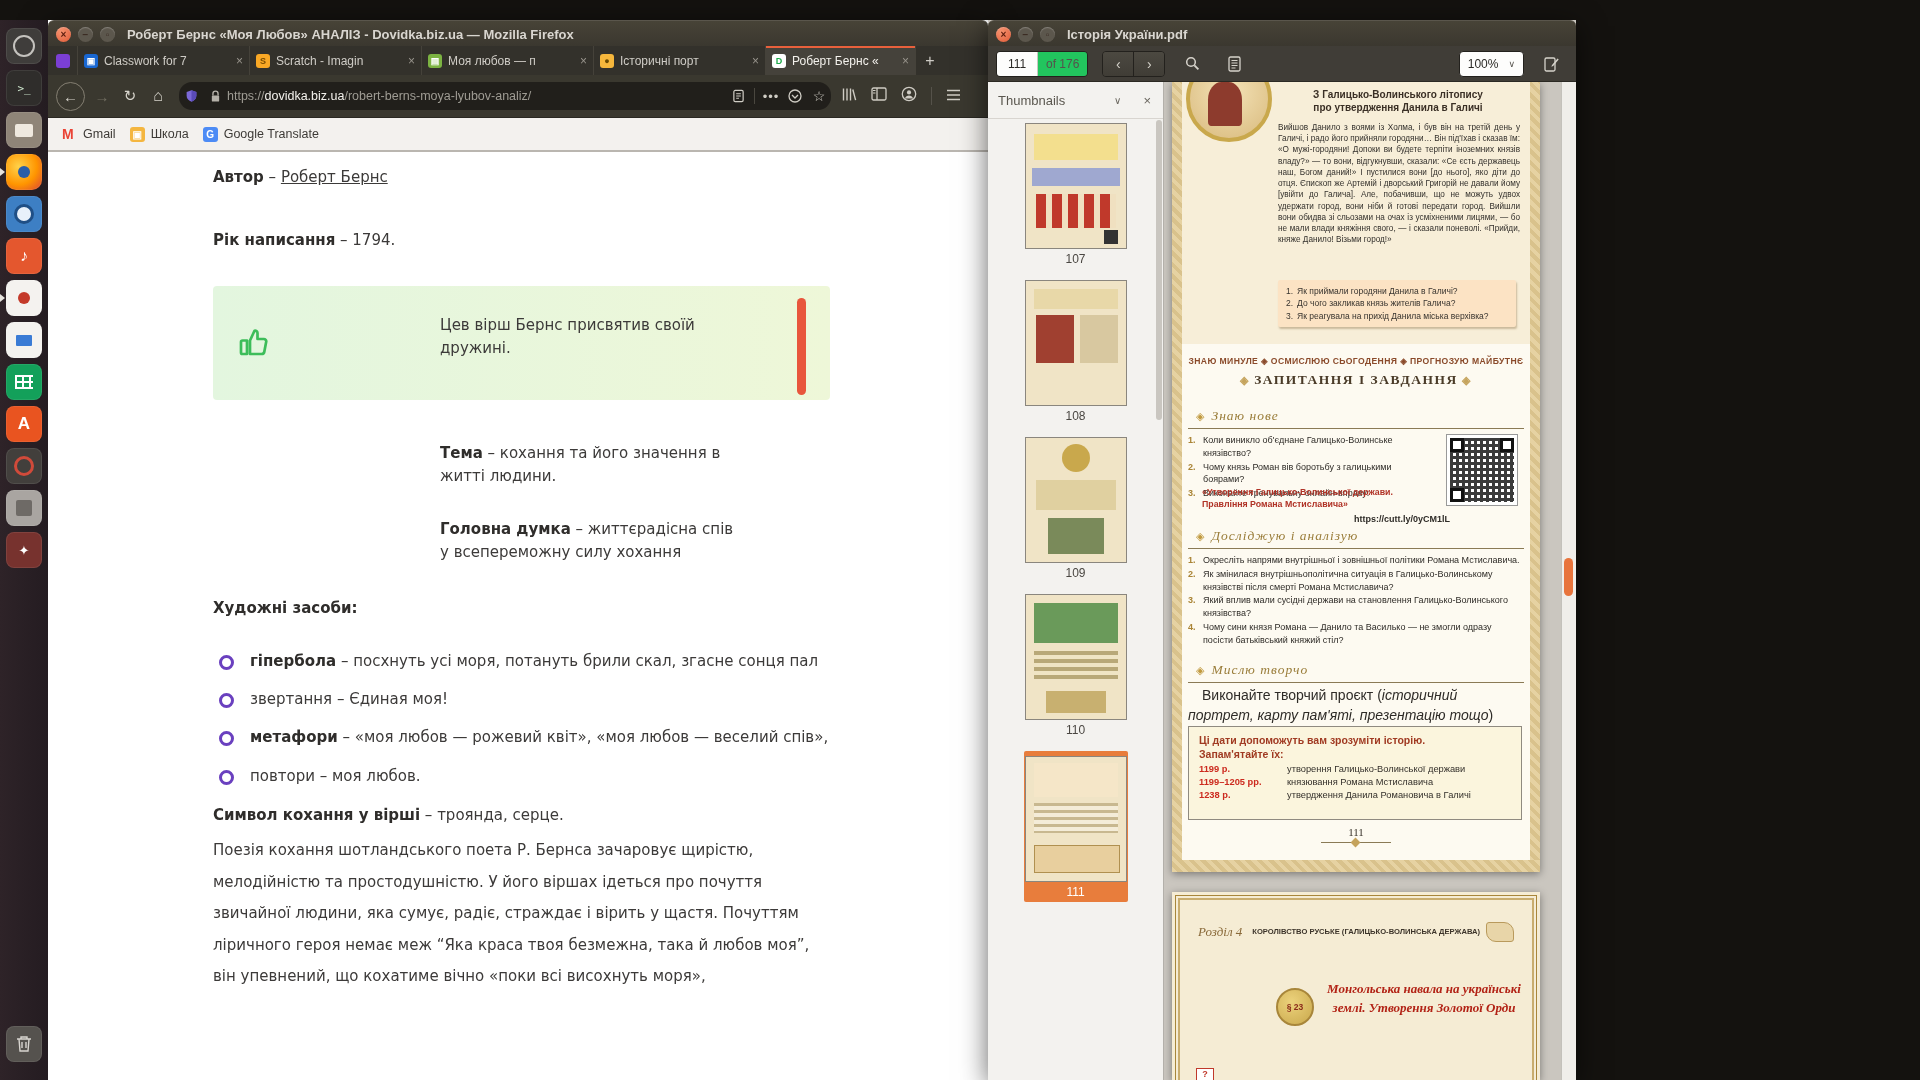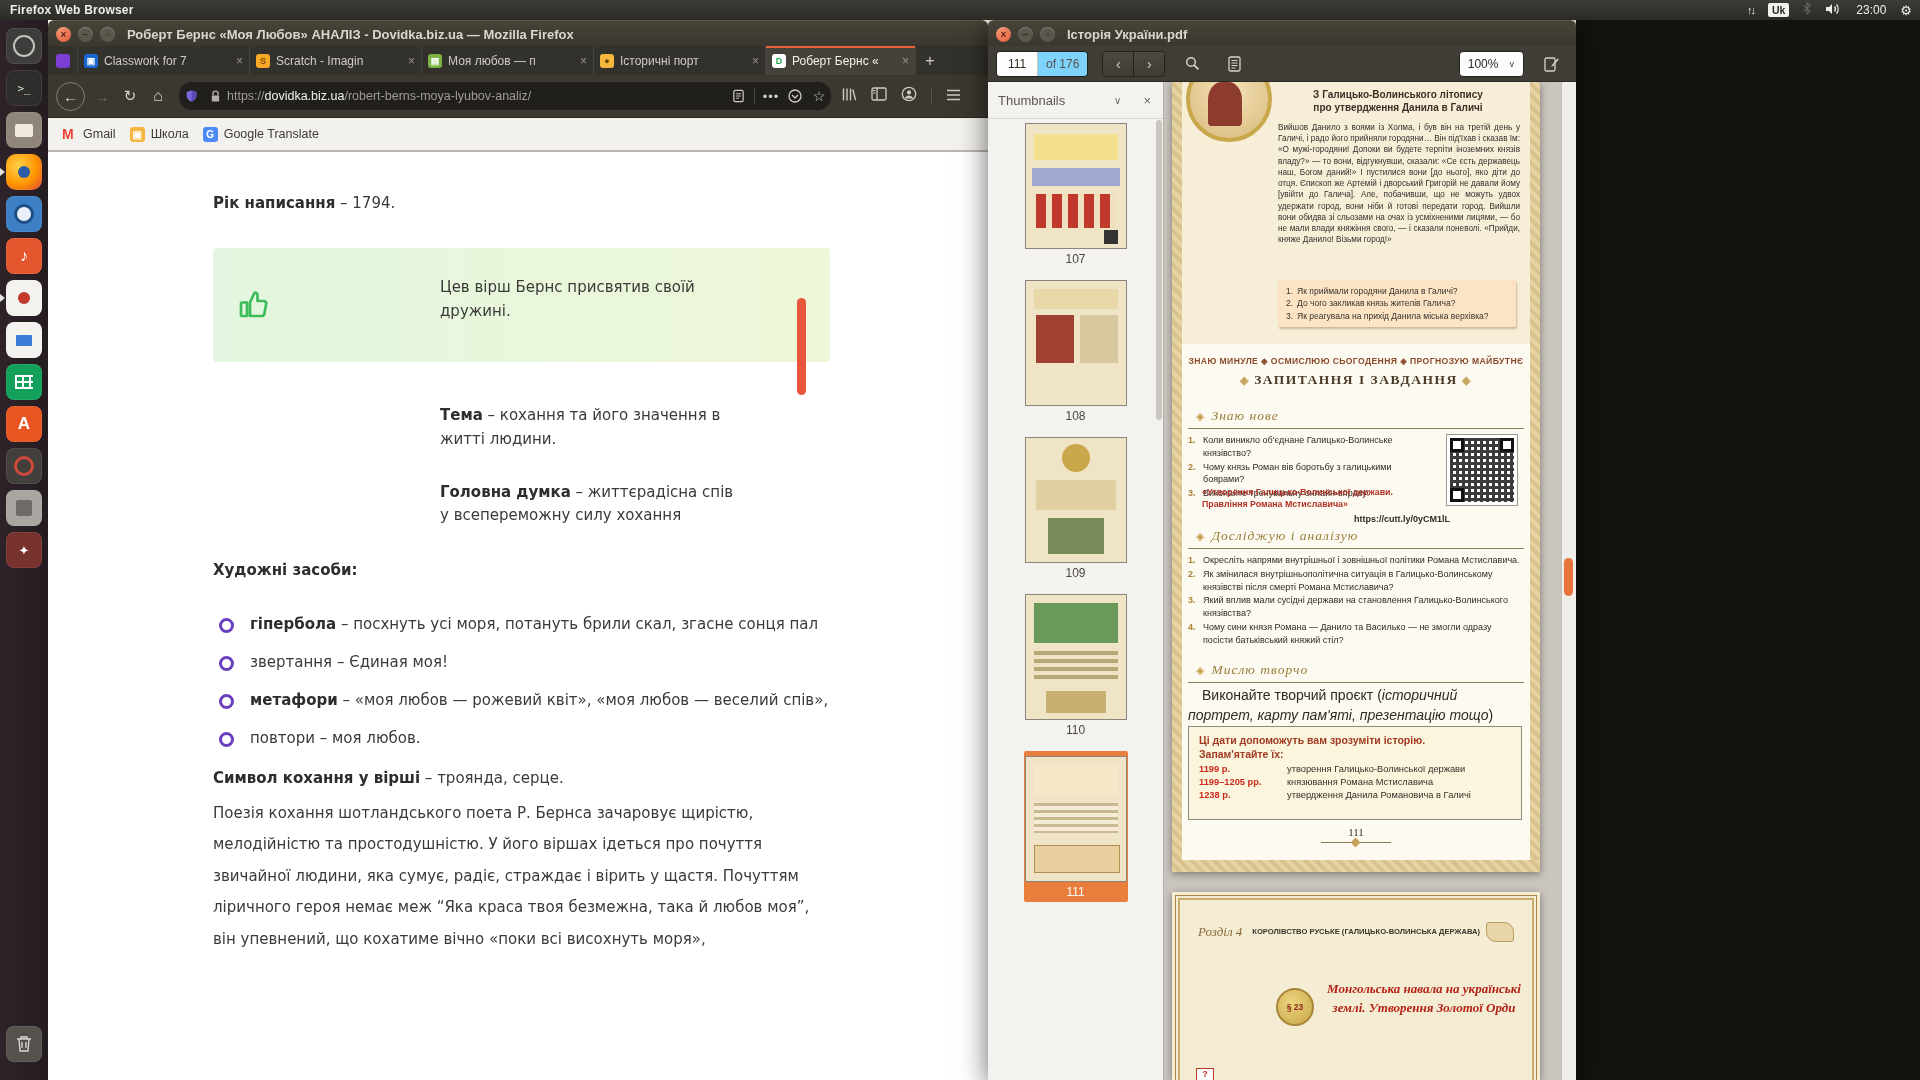--- a/index.html
+++ b/index.html
@@ -129,21 +129,21 @@
     background:#e8563c;border-radius:5px;}
 
   
   .pdf{left:988px;top:20px;width:588px;height:1060px;background:#cac6bf;}
   .pdf-toolbar{position:absolute;left:0;top:26px;width:100%;height:36px;background:#403d37;
     border-bottom:1px solid #2b2923;display:flex;align-items:center;box-sizing:border-box;}
   .pagebox{display:flex;margin-left:8px;height:24px;border-radius:4px;overflow:hidden;
     border:1px solid #23211d;}
   .pagebox input{width:36px;border:0;background:#fdfdfc;color:#2b2a26;font-size:12px;
     text-align:center;font-family:"Liberation Sans",sans-serif;}
-  .pagebox .of{background:#7dd3fc;color:#55524c;font-size:12px;display:flex;
+  .pagebox .of{background:#22c55e;color:#55524c;font-size:12px;display:flex;
     align-items:center;padding:0 8px;border-left:1px solid #c9c6c0;}
   .navpair{display:flex;margin-left:14px;border:1px solid #23211d;border-radius:4px;overflow:hidden;}
   .navpair span{width:30px;height:24px;display:flex;align-items:center;justify-content:center;
     background:linear-gradient(#4c4941,#403d36);color:#d6d3cb;font-size:14px;}
   .navpair span + span{border-left:1px solid #23211d;}
   .tool-ico{width:30px;height:24px;margin-left:12px;display:flex;align-items:center;justify-content:center;}
   .zoombox{margin-left:auto;display:flex;align-items:center;height:24px;background:#fdfdfc;
     border:1px solid #23211d;border-radius:4px;color:#2b2a26;font-size:12px;padding:0 8px;gap:10px;}
   .zoombox .car{font-size:9px;color:#55524c;}
   .annot{margin:0 10px 0 12px;}
@@ -269,40 +269,20 @@
   .t111m .a1{left:8px;top:6px;width:84px;height:34px;background:#f5e6c8;}
   .t111m .a2{left:8px;top:46px;width:84px;height:30px;background:
       repeating-linear-gradient(#c8b890 0 3px,#f4ecd8 3px 7px);}
   .t111m .a3{left:8px;bottom:8px;width:84px;height:26px;background:#e8cf9e;border:1px solid #b09050;}
 </style>
 </head>
 <body>
 
 <div class="screen">
 
-  <div class="top-panel">
-    <span class="tp-title">Firefox Web Browser</span>
-    <span class="tp-tray">
-      <span class="tp-arrows">↑↓</span>
-      <span class="tp-kb">Uk</span>
-      <span class="tp-bt">
-        <svg width="8" height="13" viewBox="0 0 8 13">
-            <path d="M4 1l3.2 2.6L4 6.4l3.2 2.8L4 12V1zM4 6.4L.8 3.8M4 6.4L.8 9.6" fill="none" stroke="#8f8c85" stroke-width="1.1"></path>
-          </svg>
-      </span>
-      <span>
-        <svg width="17" height="12" viewBox="0 0 17 12">
-            <path d="M1 4h3l3-3v10L4 8H1z" fill="#efede8"></path>
-            <path d="M9.5 3.5a4 4 0 010 5M11.5 1.5a7 7 0 010 9" fill="none" stroke="#efede8" stroke-width="1.3"></path>
-          </svg>
-      </span>
-      <span class="tp-time">23:00</span>
-      <span class="tp-gear">⚙</span>
-    </span>
-  </div>
 
   <div class="dock">
     <div class="dock-item" style="top:8px">
         <div class="tile t-dash">
           <i></i>
         </div>
       </div>
     <div class="dock-item" style="top:50px">
         <div class="tile t-term">&gt;_</div>
       </div>
@@ -484,20 +464,21 @@
         <span>Школа</span>
       </span>
       <span class="bm">
         <span class="bm-ico bm-gt">G</span>
         <span>Google Translate</span>
       </span>
     </div>
 
     <div class="fx-content">
       <div class="article">
+        <div class="a-author"><b>Автор</b><span> – </span><a href="#">Роберт Бернс</a></div>
         <div class="a-year"><b>Рік написання</b><span> – 1794.</span></div>
         <div class="callout">
           <span class="thumbup">
             <svg width="36" height="36" viewBox="0 0 24 24">
                 <path d="M5 11h3v9H5a1 1 0 01-1-1v-7a1 1 0 011-1zm5 9v-9l3-6.5a1.6 1.6 0 012 1.5V10h4.2a1.6 1.6 0 011.6 1.9l-1.2 6.3A2 2 0 0117.6 20z" fill="none" stroke="#3dbd5a" stroke-width="1.8" stroke-linejoin="round"></path>
               </svg>
           </span>
           <div class="txt">Цев вірш Бернс присвятив своїй дружині.</div>
         </div>
         <div class="a-theme"><b>Тема</b><span> – кохання та його значення в житті людини.</span></div>

